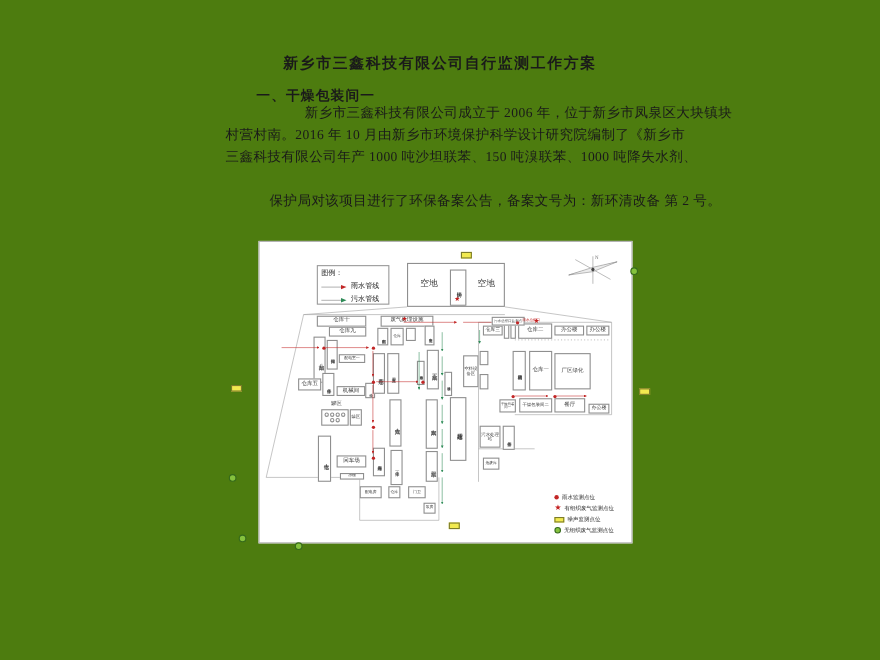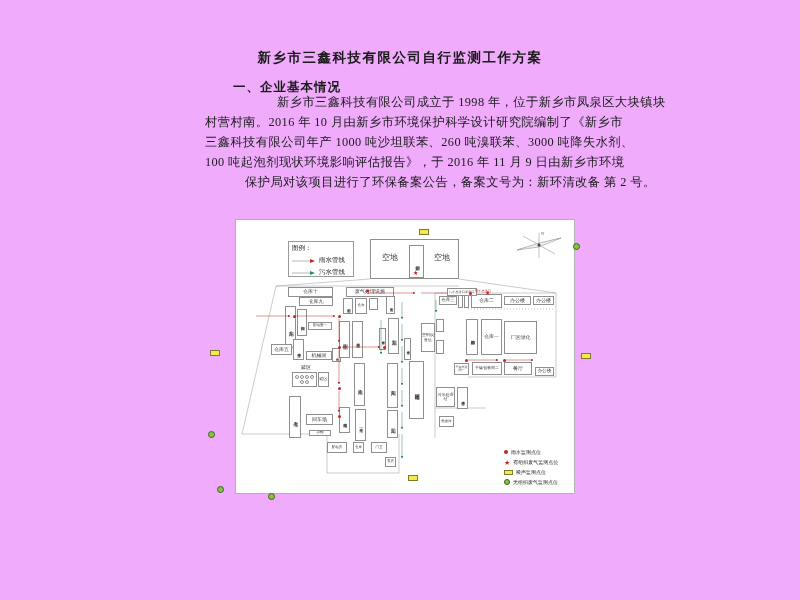--- a/index.html
+++ b/index.html
@@ -1,16 +1,16 @@
 <!DOCTYPE html>
 <html><head>
 <meta charset="utf-8">
 <style>
   html,body{margin:0;padding:0;background:#ffffff;width:800px;height:600px;overflow:hidden;}
-  #page{position:relative;width:800px;height:600px;background:#f0abfc;color:#1a1a1a;
+  #page{position:relative;width:800px;height:600px;background:#4d7c0f;color:#1a1a1a;
         font-family:"Liberation Serif",serif;}
   .title{position:absolute;left:0;right:0;top:49px;text-align:center;font-size:13.5px;
          font-weight:bold;letter-spacing:1.5px;}
   .h1{position:absolute;left:233px;font-size:12.5px;font-weight:bold;letter-spacing:1px;}
   .para-line{position:absolute;left:205px;width:420px;height:20px;line-height:20px;
              font-size:12.3px;letter-spacing:0.4px;white-space:nowrap;}
   .indent{padding-left:72px;}
   
   #site-map{position:absolute;left:235px;top:219px;width:338px;height:273px;
             border:1px solid #b3b3b3;background:#fff;
@@ -42,26 +42,25 @@
   .mk-gas{width:6px;height:6px;border-radius:50%;background:#85c23d;border:1px solid #35691c;box-sizing:border-box;}
   svg{display:block;}
   .abs{position:absolute;}
 </style>
 </head>
 <body>
 
 <div id="page">
 
   <div class="title">新乡市三鑫科技有限公司自行监测工作方案</div>
-  <div class="h1" style="top:79px;">一、企业基本情况</div>
-
-  <div class="para-line indent" style="top:92px;">新乡市三鑫科技有限公司成立于 1998 年，位于新乡市凤泉区大块镇块</div>
+  <div class="h1" style="top:79px;">一、干燥包装间一</div>
+
+  <div class="para-line indent" style="top:92px;">新乡市三鑫科技有限公司成立于 2006 年，位于新乡市凤泉区大块镇块</div>
   <div class="para-line" style="top:112px;font-family:Liberation Serif, serif;">村营村南。2016 年 10 月由新乡市环境保护科学设计研究院编制了《新乡市</div>
-  <div class="para-line" style="top:132px;">三鑫科技有限公司年产 1000 吨沙坦联苯、260 吨溴联苯、3000 吨降失水剂、</div>
-  <div class="para-line" style="top:152px;">100 吨起泡剂现状环境影响评估报告》，于 2016 年 11 月 9 日由新乡市环境</div>
+  <div class="para-line" style="top:132px;">三鑫科技有限公司年产 1000 吨沙坦联苯、150 吨溴联苯、1000 吨降失水剂、</div>
   <div class="para-line" style="top:172px;margin-left:40px;">保护局对该项目进行了环保备案公告，备案文号为：新环清改备 第 2 号。</div>
 
 
   <div id="site-map">
 
     <svg class="abs" style="left:0;top:0;" width="338" height="273" viewBox="0 0 338 273">
       <g stroke="#a8a8a8" stroke-width="0.6" fill="none">
         <path d="M40 66 L6 214 M6 214 H91 M91 214 V253 H163 V214"></path>
         <path d="M40 66 H223 M134 59 L40 66 M223 59 L320 73"></path>
         <path d="M199 73 H320 M320 73 V157 M232 157 H320 M199 73 V218 M199 188 H250"></path>

